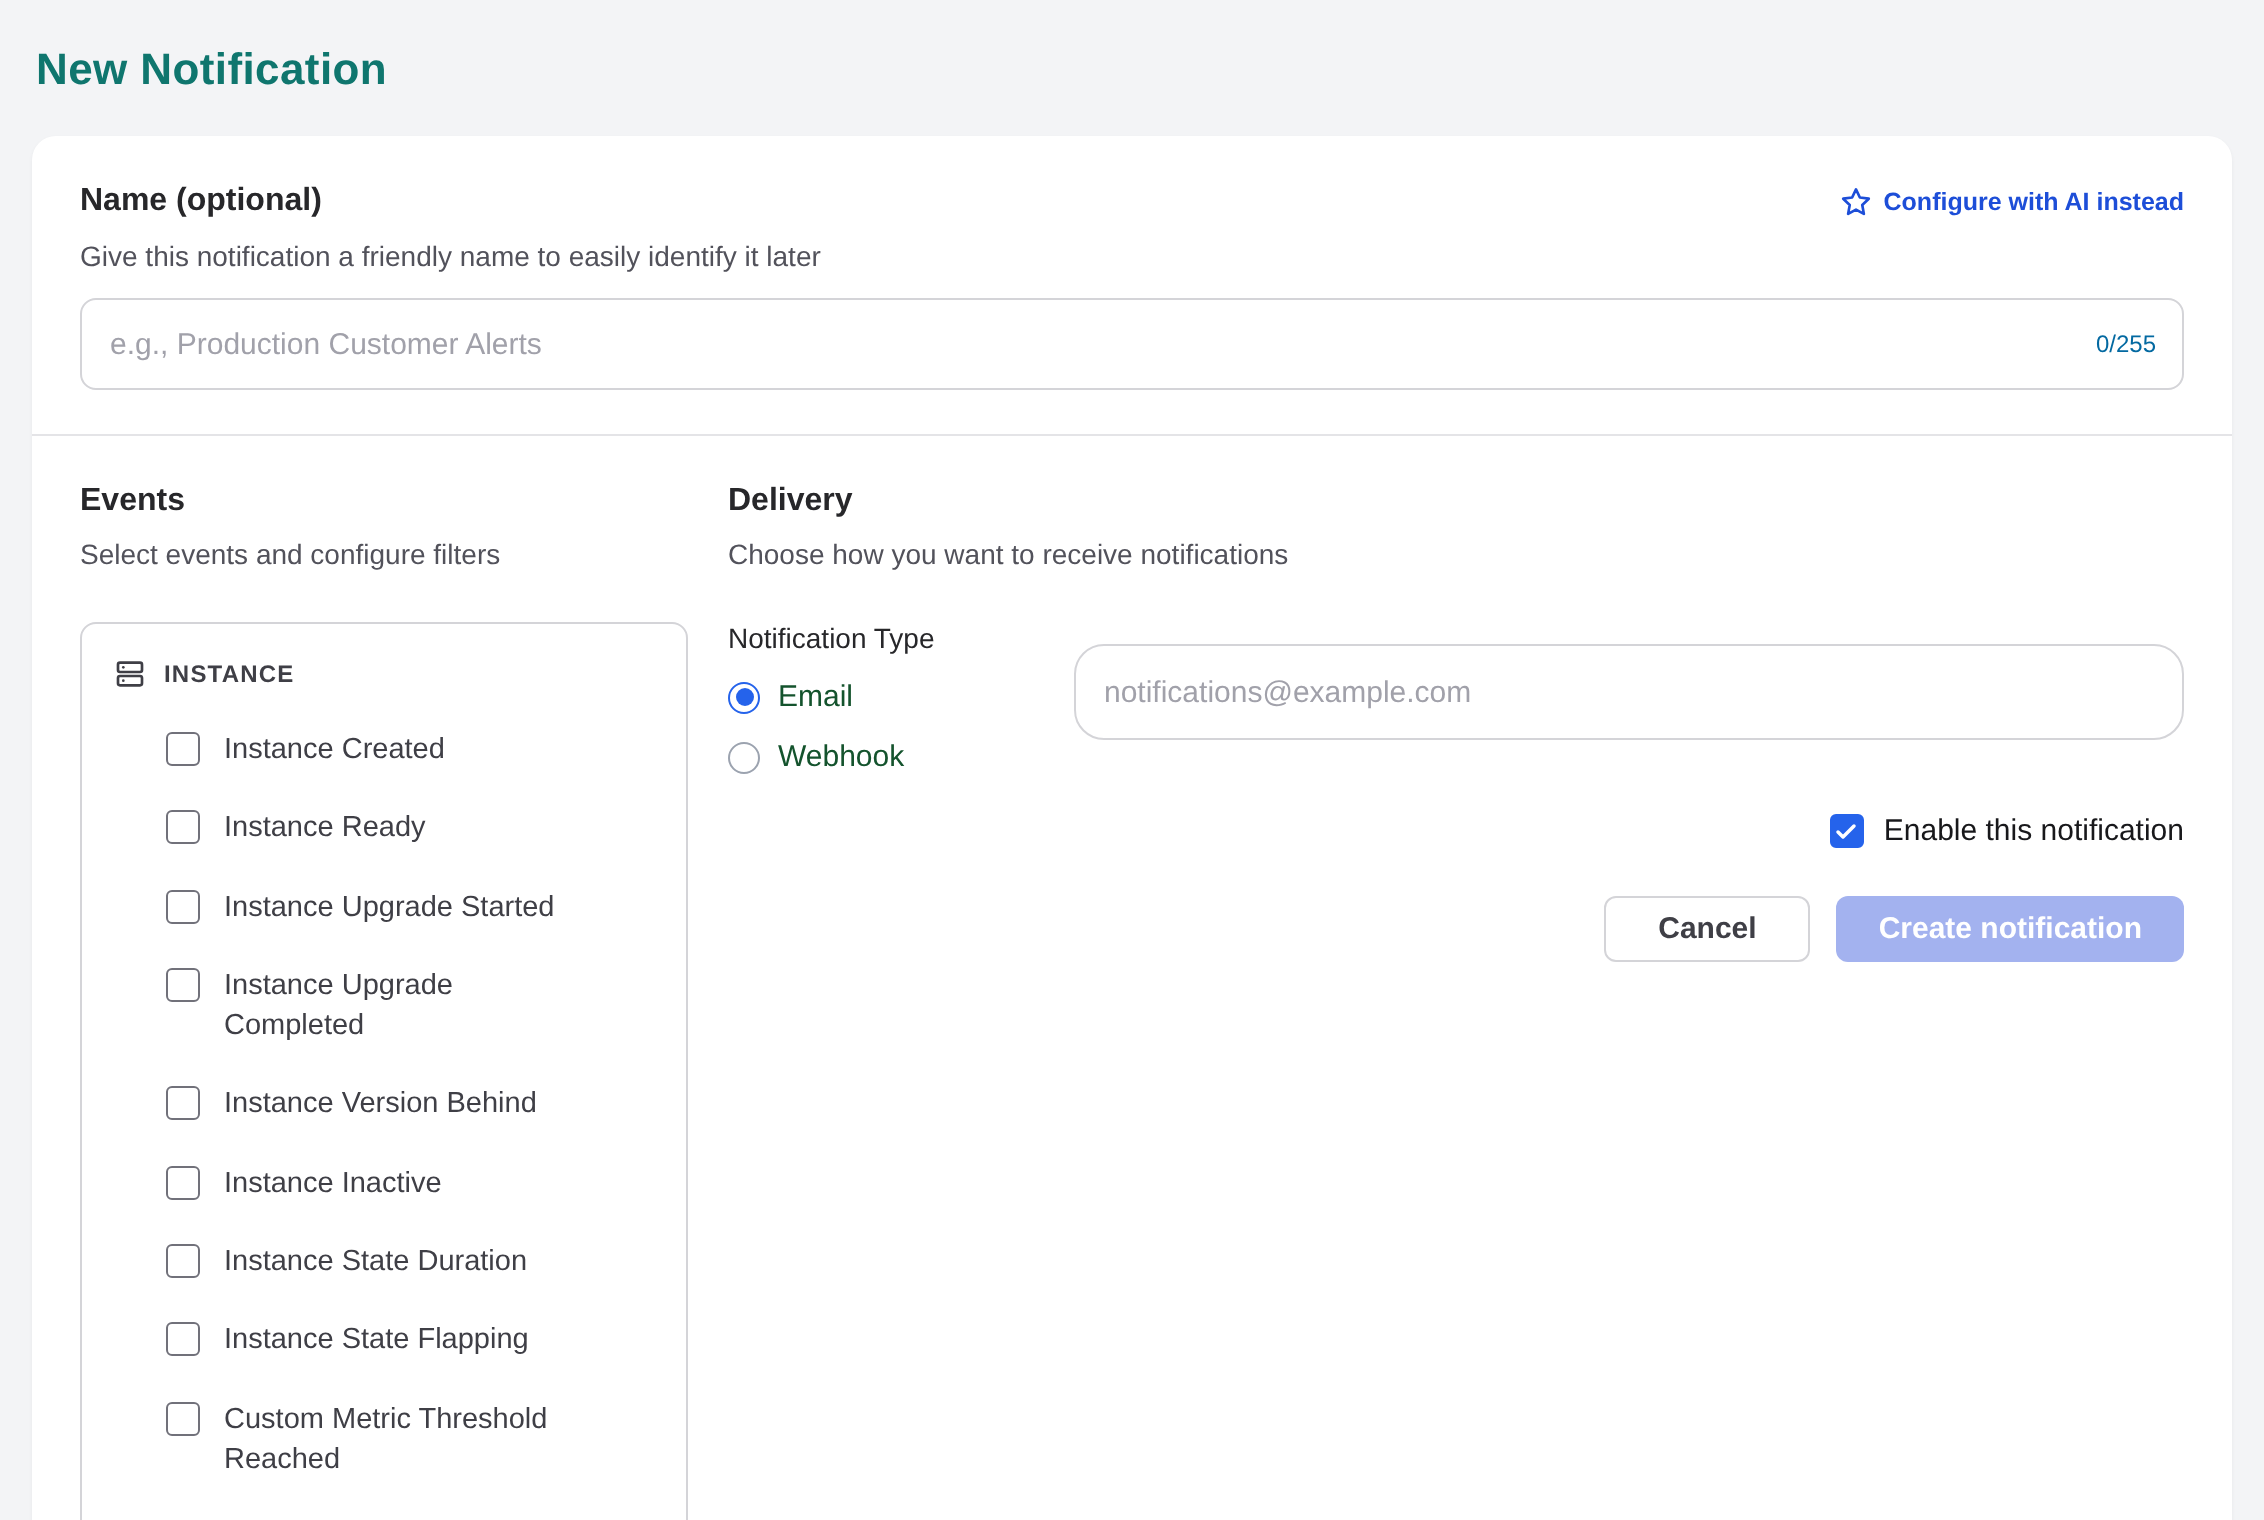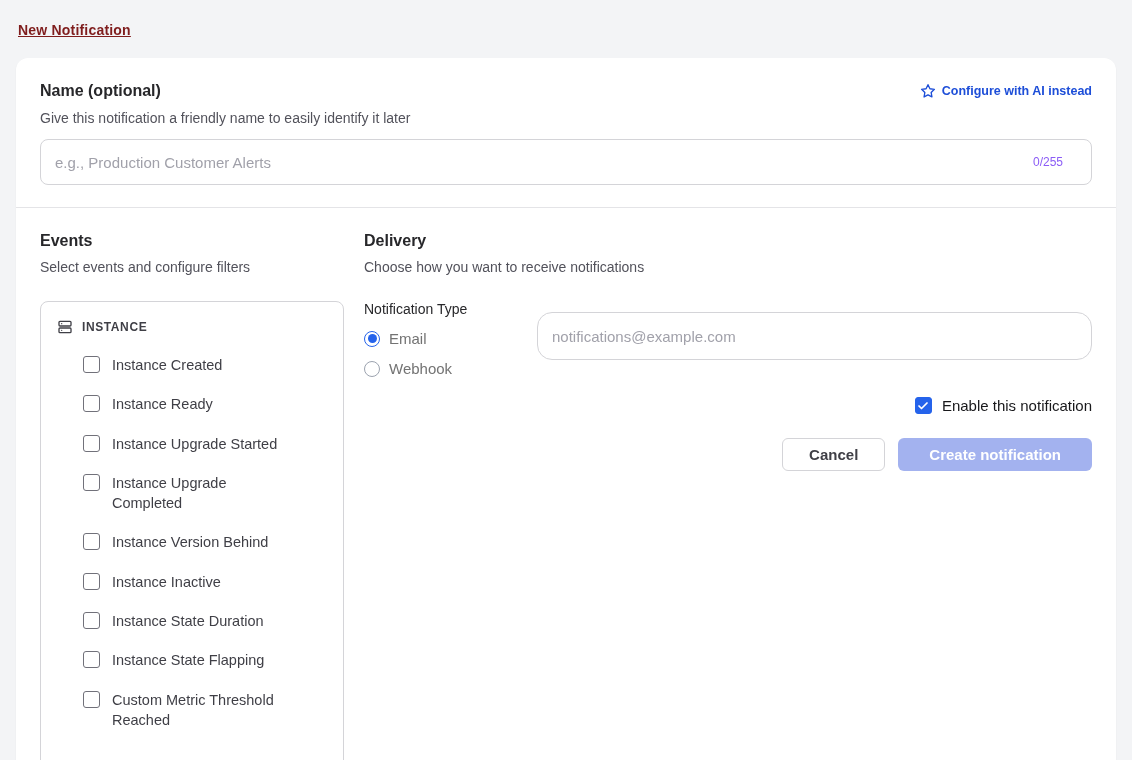--- a/index.html
+++ b/index.html
@@ -4,22 +4,22 @@
 <style>
   * { margin:0; padding:0; box-sizing:border-box; }
   html, body {
     width:1132px; height:760px; overflow:hidden;
     background:#f3f4f6;
     font-family:"Liberation Sans", sans-serif;
     color:#27272a;
   }
   .page { padding:16px; }
   .page-title {
-    font-size:14px; font-weight:800; color:#7f1d1d;
-    letter-spacing:.2px; margin:6px 0 20px 2px;text-decoration:underline;
+    font-size:22px; font-weight:800; color:#0f766e;
+    letter-spacing:.2px; margin:6px 0 20px 2px;
   }
   .card {
     background:#fff; border-radius:12px;
     box-shadow:0 1px 2px rgba(0,0,0,.05);
     padding:24px; min-height:900px;
   }
 
   
   .name-header { display:flex; justify-content:space-between; align-items:center; }
   .section-heading { font-size:16px; font-weight:700; color:#27272a; }
@@ -31,22 +31,22 @@
   .input-wrap { position:relative; margin-top:13px; }
   input.text-input {
     width:100%; height:46px;
     border:1px solid #d4d4d8; border-radius:8px;
     padding:0 64px 0 14px; font-size:15px; color:#27272a;
     font-family:"Liberation Sans", sans-serif;
     outline:none; background:#fff;
   }
   input.text-input::placeholder { color:#a1a1aa; }
   .char-counter {
-    position:absolute; right:29px; top:50%; transform:translateY(-50%);
-    font-size:12px; color:#8b5cf6;
+    position:absolute; right:14px; top:50%; transform:translateY(-50%);
+    font-size:12px; color:#0369a1;
   }
   .divider { height:1px; background:#e4e4e7; margin:22px -24px 0; }
 
   
   .columns { display:flex; margin-top:24px; }
   .col-events { flex:0 0 324px; }
   .col-delivery { flex:1; }
   .col-sub { font-size:14px; color:#52525b; margin-top:9px; }
 
   
@@ -69,21 +69,21 @@
   }
   .checkbox.checked svg { width:12px; height:12px; }
   .event-label { font-size:14.5px; color:#3f3f46; max-width:172px; line-height:1.4; }
 
   
   .delivery-row { display:flex; margin-top:26px; }
   .ntype-col { flex:0 0 173px; }
   .email-col { flex:1; }
   .field-label { font-size:14px; color:#27272a; }
   .radio-row { display:flex; align-items:center; gap:9px; margin-top:13px; cursor:pointer; }
-  .radio-label { font-size:15px; color:#737373; }
+  .radio-label { font-size:15px; color:#14532d; }
   .radio {
     width:16px; height:16px; border-radius:50%;
     border:1.5px solid #9ca3af; position:relative; background:#fff; flex:0 0 16px;
   }
   .radio.selected { border-color:#2563eb; }
   .radio.selected::after {
     content:""; position:absolute; inset:2.5px;
     background:#2563eb; border-radius:50%;
   }
   .email-input-wrap { margin-top:11px; }
@@ -101,21 +101,21 @@
   .btn-row { display:flex; justify-content:flex-end; gap:13px; margin-top:24px; }
   .btn {
     border-radius:6px; font-size:15px; font-weight:700;
     font-family:"Liberation Sans", sans-serif; cursor:pointer;
     height:33px; display:flex; align-items:center;
   }
   .btn-cancel {
     background:#fff; border:1px solid #d4d4d8; color:#3f3f46; padding:0 26px;
   }
   .btn-create {
-    background:#a3b2ef; border:none; color:#fff; padding:0 31px;
+    background:#a3b2ef; border:none; color:#fff; padding:0 21px;
   }
 
   .icon { display:inline-flex; align-items:center; justify-content:center; }
 </style>
 </head>
 <body>
 
 <div class="page">
   <div class="page-title">New Notification</div>
 

